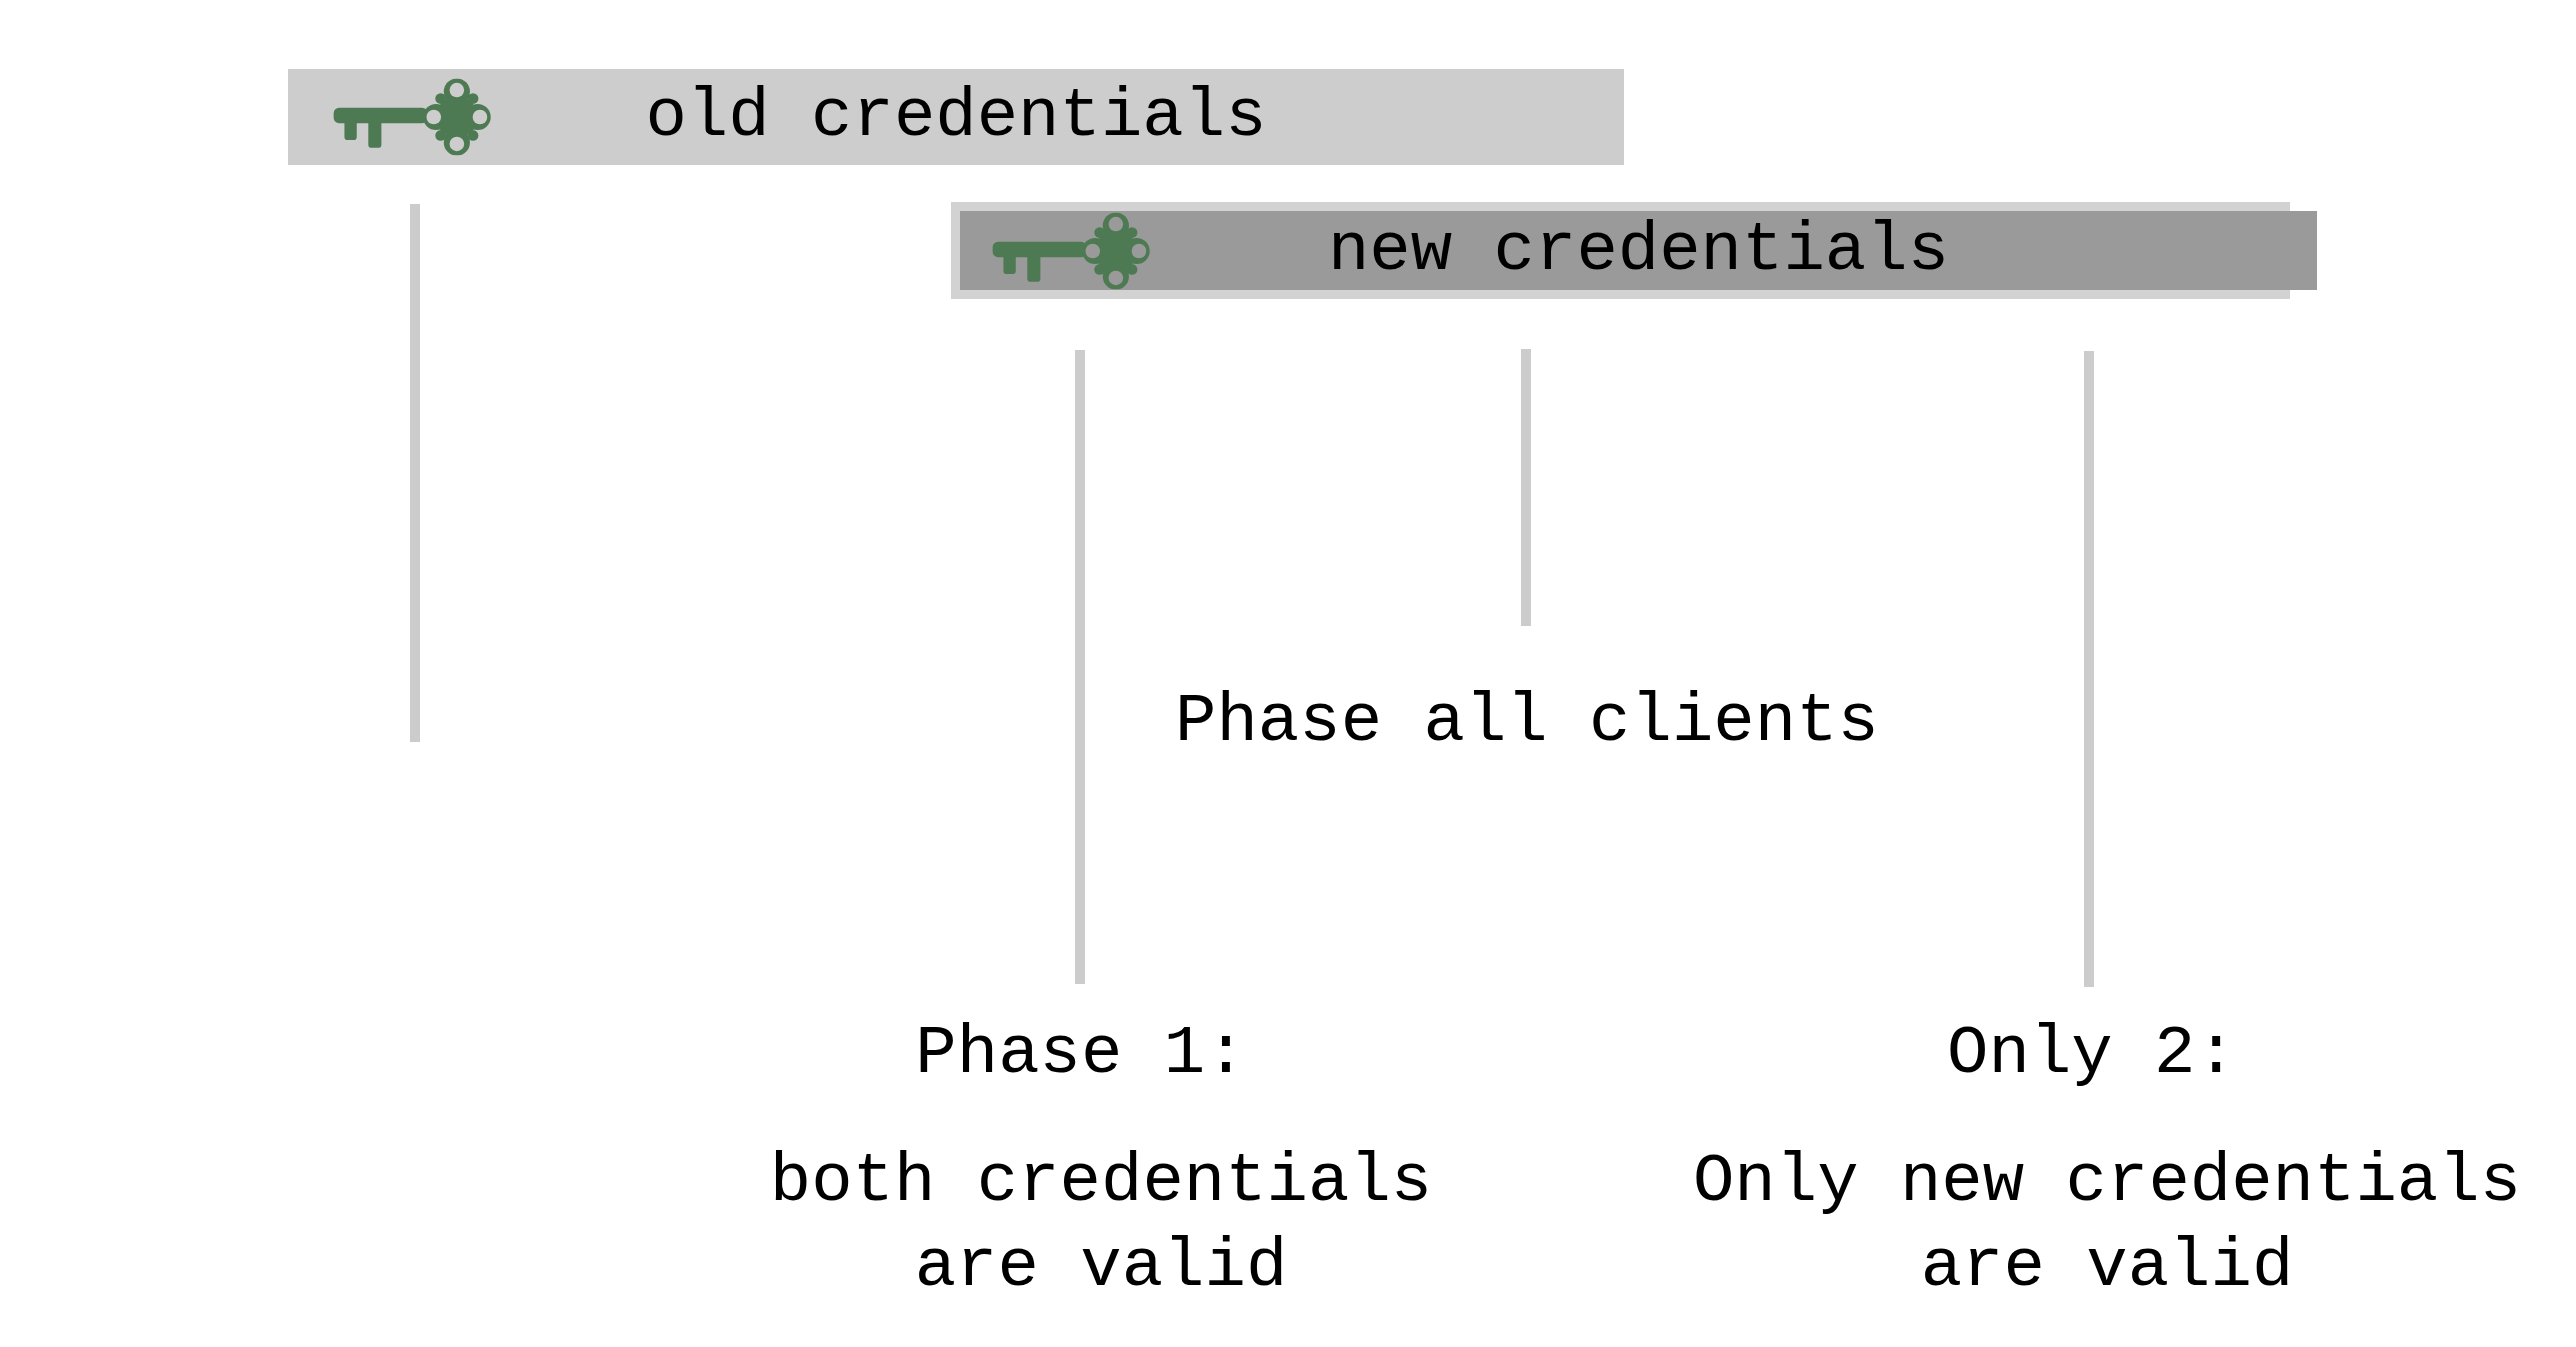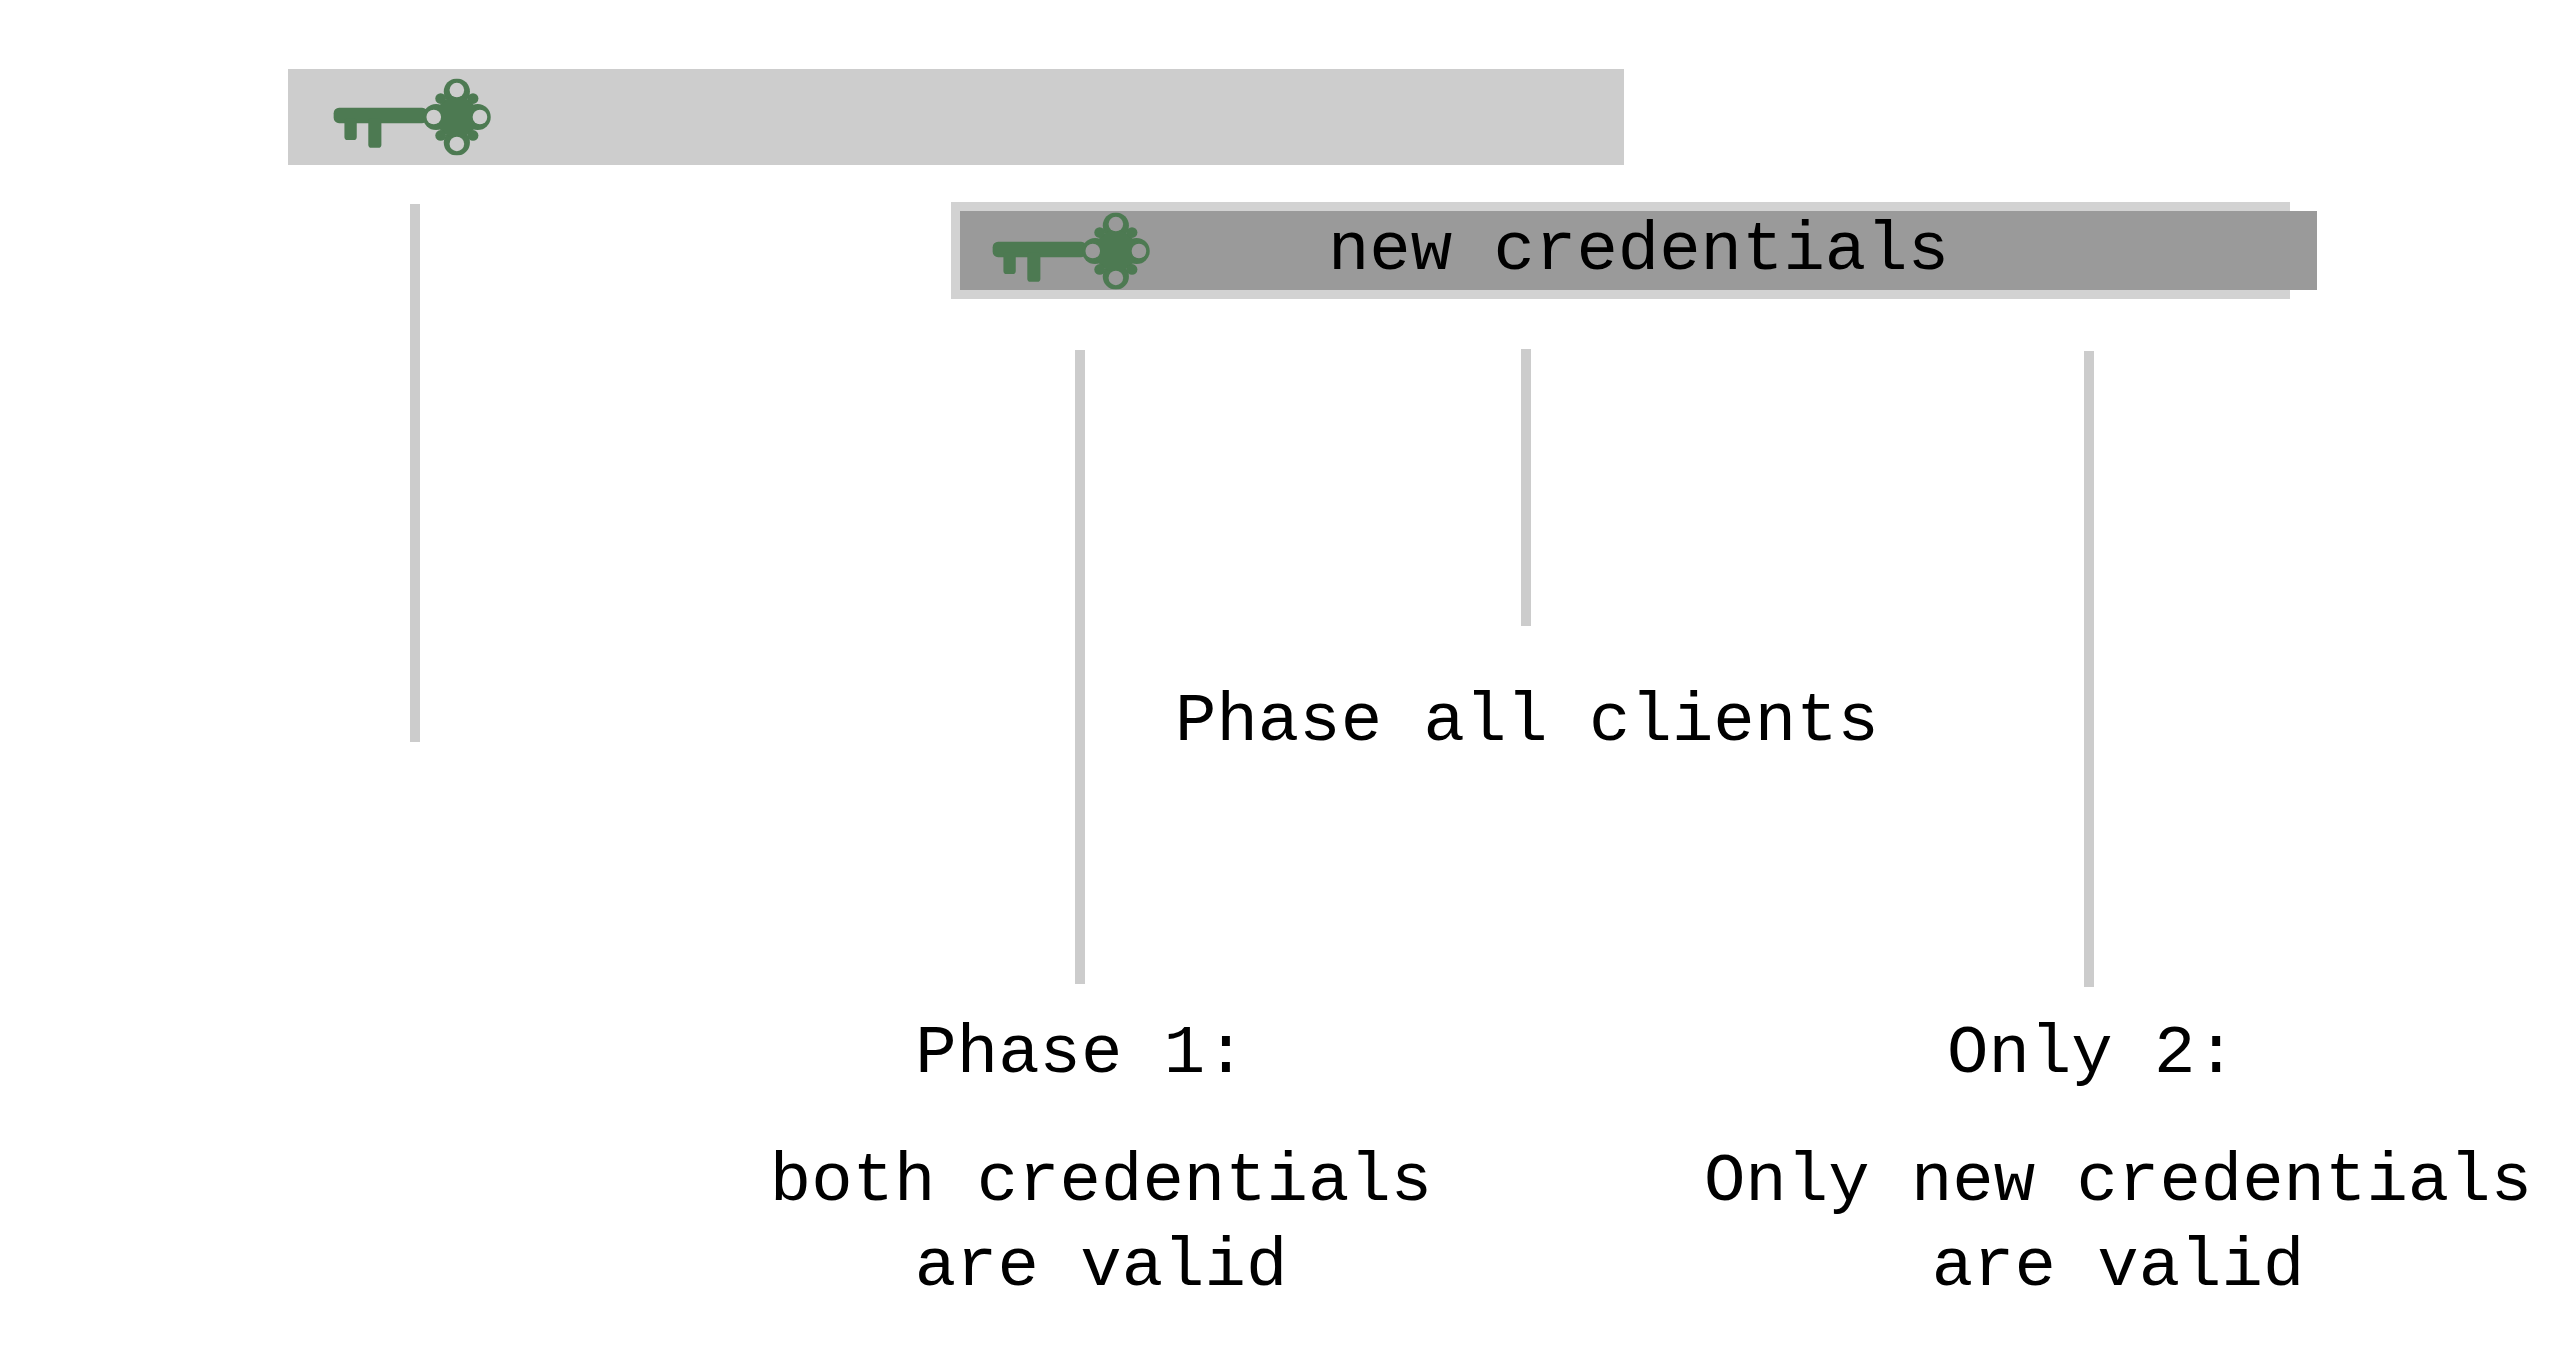--- a/index.html
+++ b/index.html
@@ -76,21 +76,21 @@
     font-size:69px;
     line-height:1.23;
     text-align:center;
     white-space:nowrap;
   }
   .note-not-started{left:414px;top:792px;line-height:1;}
   .note-update{left:1527px;top:677px;line-height:90px;}
   .phase-title{left:1081px;top:1020px;line-height:1;}
   .phase-body{left:1101px;top:1140px;line-height:85px;}
   .phase2-title{left:2092px;}
-  .phase2-body{left:2107px;margin-left:11px;}
+  .phase2-body{left:2107px;}
 </style>
 </head>
 <body>
 
 <div class="stage">
 
   <div class="bar bar-old">
     <svg class="key key-old" viewBox="0 0 210 100" aria-hidden="true">
       <g class="body">
         <rect x="0" y="38" width="122" height="20" rx="7"></rect>
@@ -106,20 +106,21 @@
         <circle cx="139" cy="74" r="7"></circle>
         <circle cx="181" cy="74" r="7"></circle>
       </g>
       <g class="hole">
         <circle cx="160" cy="15" r="9.5"></circle>
         <circle cx="160" cy="85" r="9.5"></circle>
         <circle cx="130" cy="50" r="9.5"></circle>
         <circle cx="190" cy="50" r="9.5"></circle>
       </g>
     </svg>
+    <div class="bar-label">old credentials</div>
   </div>
 
   <div class="bar bar-new-frame">
     <div class="bar-new-inner">
       <svg class="key key-new" viewBox="0 0 210 100" aria-hidden="true">
         <g class="body">
           <rect x="0" y="38" width="122" height="20" rx="7"></rect>
           <rect x="14" y="52" width="16" height="28" rx="4"></rect>
           <rect x="45" y="52" width="17" height="38" rx="4"></rect>
           <circle cx="160" cy="17" r="17"></circle>

